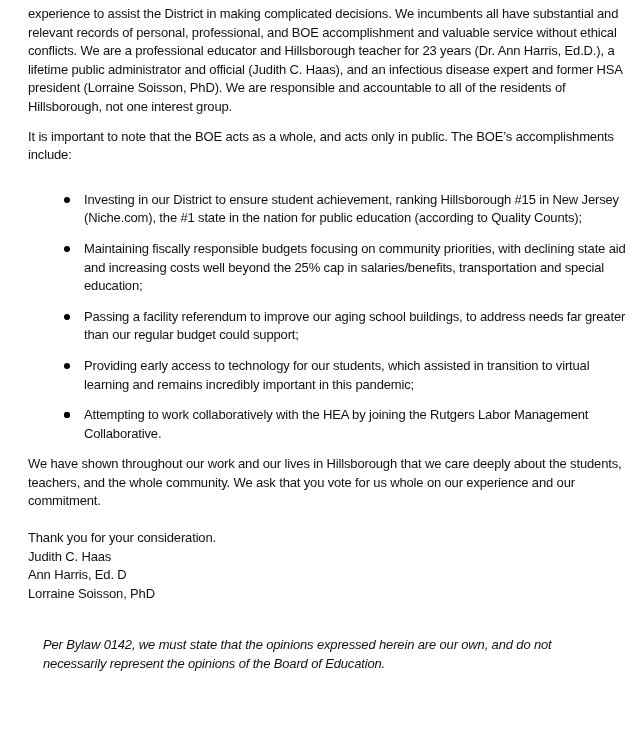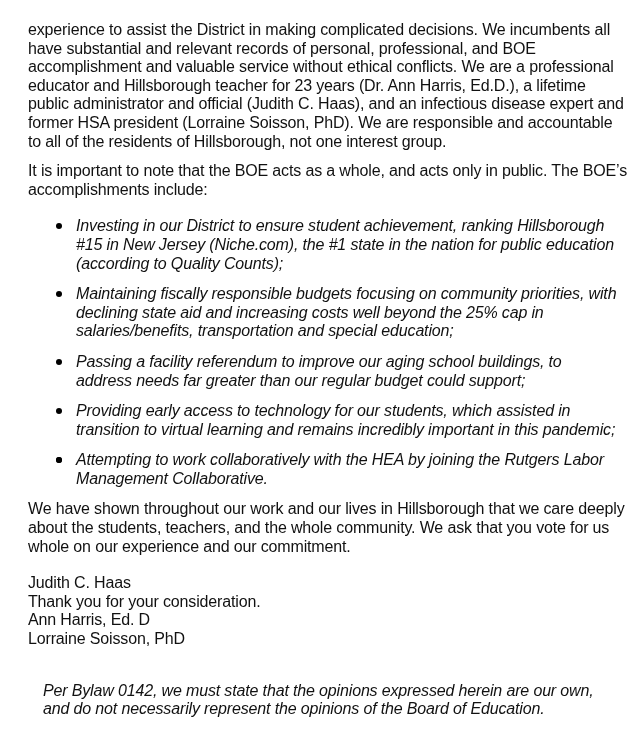--- a/index.html
+++ b/index.html
@@ -11,37 +11,36 @@
       width: 643px;
       height: 745px;
       overflow: hidden;
       position: relative;
       font-family: "Liberation Sans", sans-serif;
       color: #111111;
     }
     .doc {
       position: absolute;
       left: 28px;
-      top: 21px;
+      top: 5px;
       width: 600px;
-      font-size: 16px;
+      font-size: 13px;
       line-height: 18.6px;
       letter-spacing: -0.15px;
     }
     .para {
       margin: 0;
     }
     .gap-sm { height: 11px; }
     .gap-md { height: 14px; }
     .gap-lg { height: 18px; }
     ul.bullets {
       list-style: none;
-      margin: 4px;
+      margin: 12px;
       padding: 0;
-      font-style: italic;
     }
     ul.bullets li {
       position: relative;
       padding-left: 44px;
       margin: 0 0 12px 0;
       width: 545px;
     }
     ul.bullets li .dot {
       position: absolute;
       left: 24px;
@@ -95,22 +94,22 @@
     <li>
       <span class="dot"></span>
       <span>Attempting to work collaboratively with the HEA by joining the Rutgers Labor Management Collaborative.</span>
     </li>
   </ul>
 
   <p class="para">We have shown throughout our work and our lives in Hillsborough that we care deeply about the students, teachers, and the whole community. We ask that you vote for us whole on our experience and our commitment.</p>
 
   <div class="gap-lg"></div>
 
+  <p class="sig-line">Thank you for your consideration.</p>
   <p class="sig-line">Judith C. Haas</p>
-  <p class="sig-line">Thank you for your consideration.</p>
   <p class="sig-line">Ann Harris, Ed. D</p>
   <p class="sig-line">Lorraine Soisson, PhD</p>
 
   <div class="gap-lg"></div>
 
   <p class="disclaimer">Per Bylaw 0142, we must state that the opinions expressed herein are our own, and do not necessarily represent the opinions of the Board of Education.</p>
 
 </div>
 
 </body></html>

